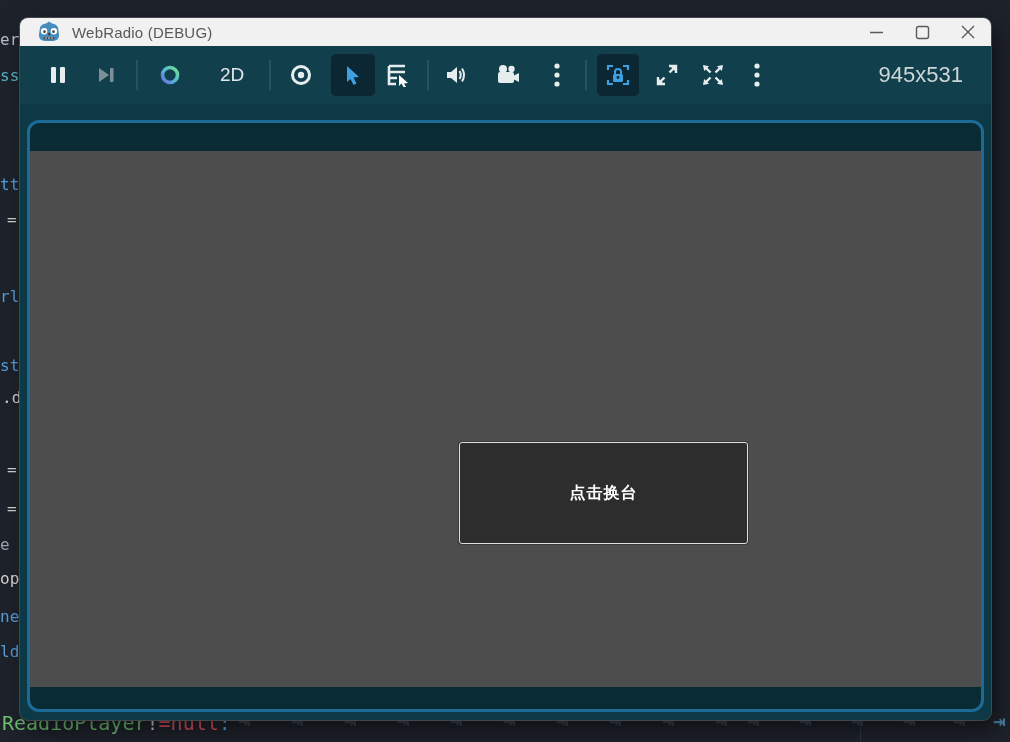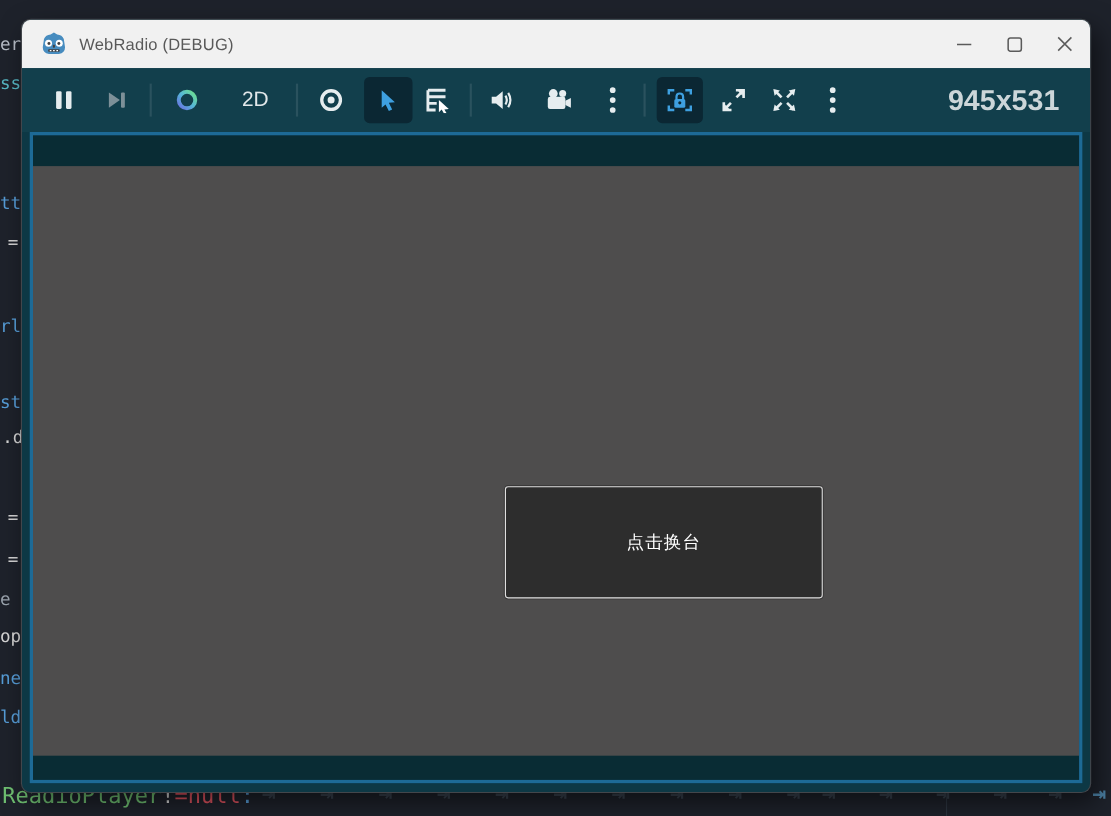--- a/index.html
+++ b/index.html
@@ -28,21 +28,21 @@
   }
   
   .window{
     position:absolute;left:20px;top:18px;width:971px;height:702px;z-index:10;
     background:var(--chrome_teal,#0d3845);
     border-radius:8px;overflow:hidden;
     box-shadow:0 0 0 1px #43464b, 6px 10px 24px rgba(0,0,0,.55);
   }
   
   .titlebar{
-    height:44px;background:var(--titlebar_bg,#f1f1f1);
+    height:28px;background:var(--titlebar_bg,#f1f1f1);
     display:flex;align-items:center;justify-content:center;
   }
   .godot-icon{width:24px;height:24px;margin-left:17px;flex:0 0 auto;}
   .title-text{
     margin-left:11px;font-size:15px;color:var(--titlebar_text,#595959);
     letter-spacing:.2px;
   }
   .win-controls{margin-left:auto;display:flex;height:100%;}
   .win-btn{
     width:46px;height:100%;display:flex;align-items:center;justify-content:center;
@@ -56,27 +56,27 @@
   }
   .tb-icon{flex:0 0 auto;display:flex;align-items:center;justify-content:center;}
   .tb-sep{width:2px;height:30px;background:#2a525e;flex:0 0 auto;}
   .tb-btn{
     display:flex;align-items:center;justify-content:center;gap:8px;
     height:42px;border-radius:5px;flex:0 0 auto;
   }
   .tb-btn.active{background:var(--active_btn_bg,#0b2733);}
   .lbl-input{color:var(--accent_blue,#41a0dc);font-size:17px;}
   .lbl-2d{color:#e2e8ea;font-size:19px;margin-left:31px;}
-  .res-text{margin-left:auto;font-size:26px;color:var(--res_text,#ccd6d9);padding-right:12px;font-weight:bold;}
+  .res-text{margin-left:auto;font-size:22px;color:var(--res_text,#ccd6d9);padding-right:12px;}
   
   .viewport{
     position:absolute;left:7px;right:7px;top:102px;bottom:8px;
     background:var(--letterbox,#092c34);
     border:3px solid var(--viewport_border,#1d6a96);
-    border-radius:0;display:flex;flex-direction:column;overflow:hidden;
+    border-radius:12px;display:flex;flex-direction:column;overflow:hidden;font-weight:bold;
   }
   .letter-top{height:28px;flex:0 0 auto;}
   .game-area{flex:1;background:var(--game_bg,#4e4d4d);position:relative;}
   .letter-bottom{height:22px;flex:0 0 auto;}
   .station-button{
     position:absolute;left:429px;top:291px;width:287px;height:100px;
     background:var(--button_bg,#2d2d2d);
     border:1px solid #dedede;border-radius:3px;
     display:flex;align-items:center;justify-content:center;
     color:#ffffff;font-size:16px;letter-spacing:1px;

